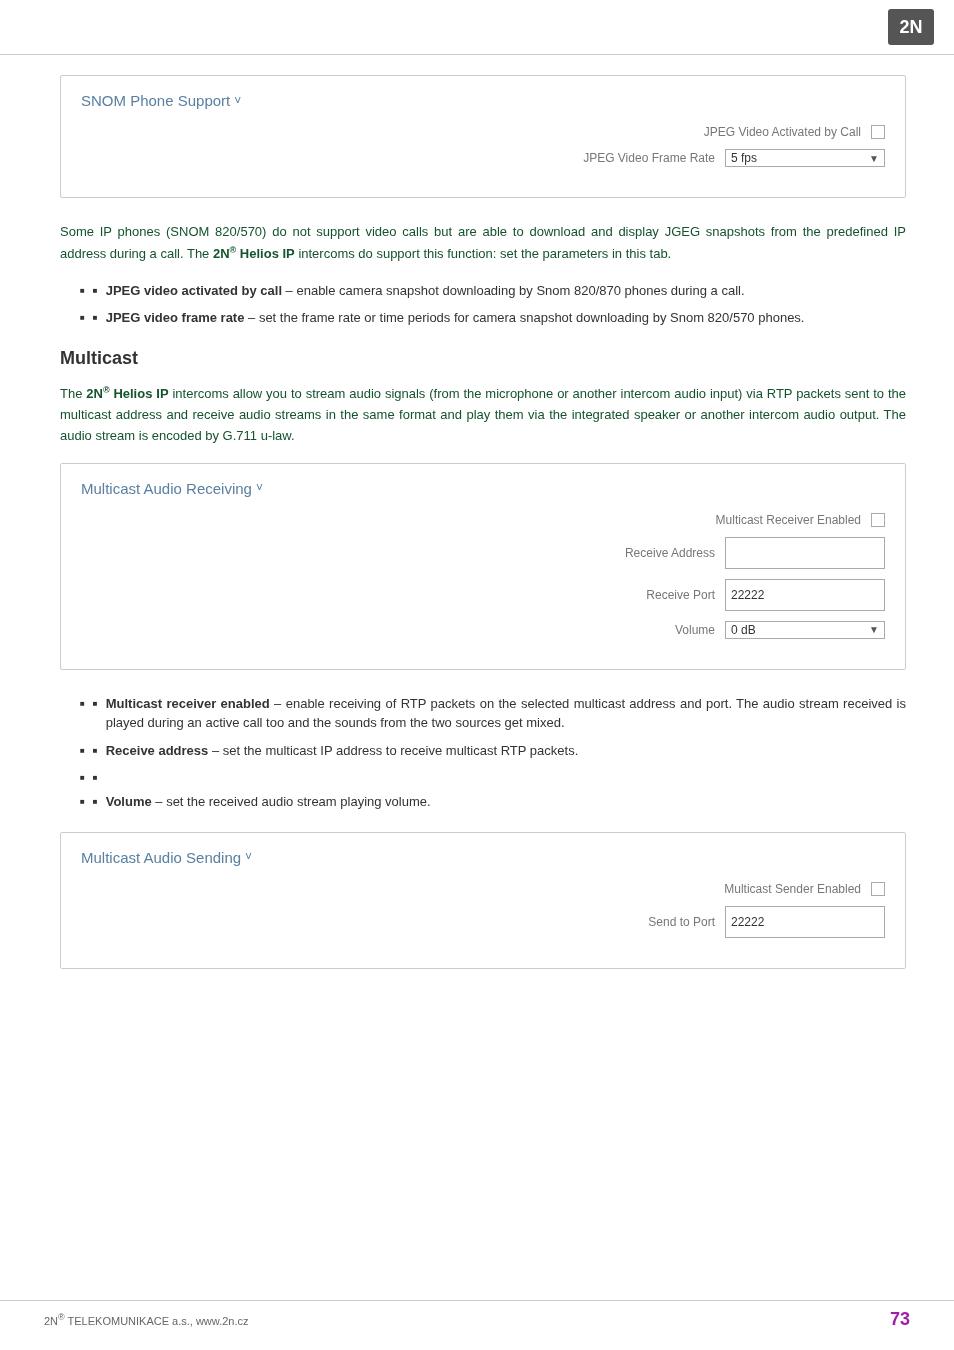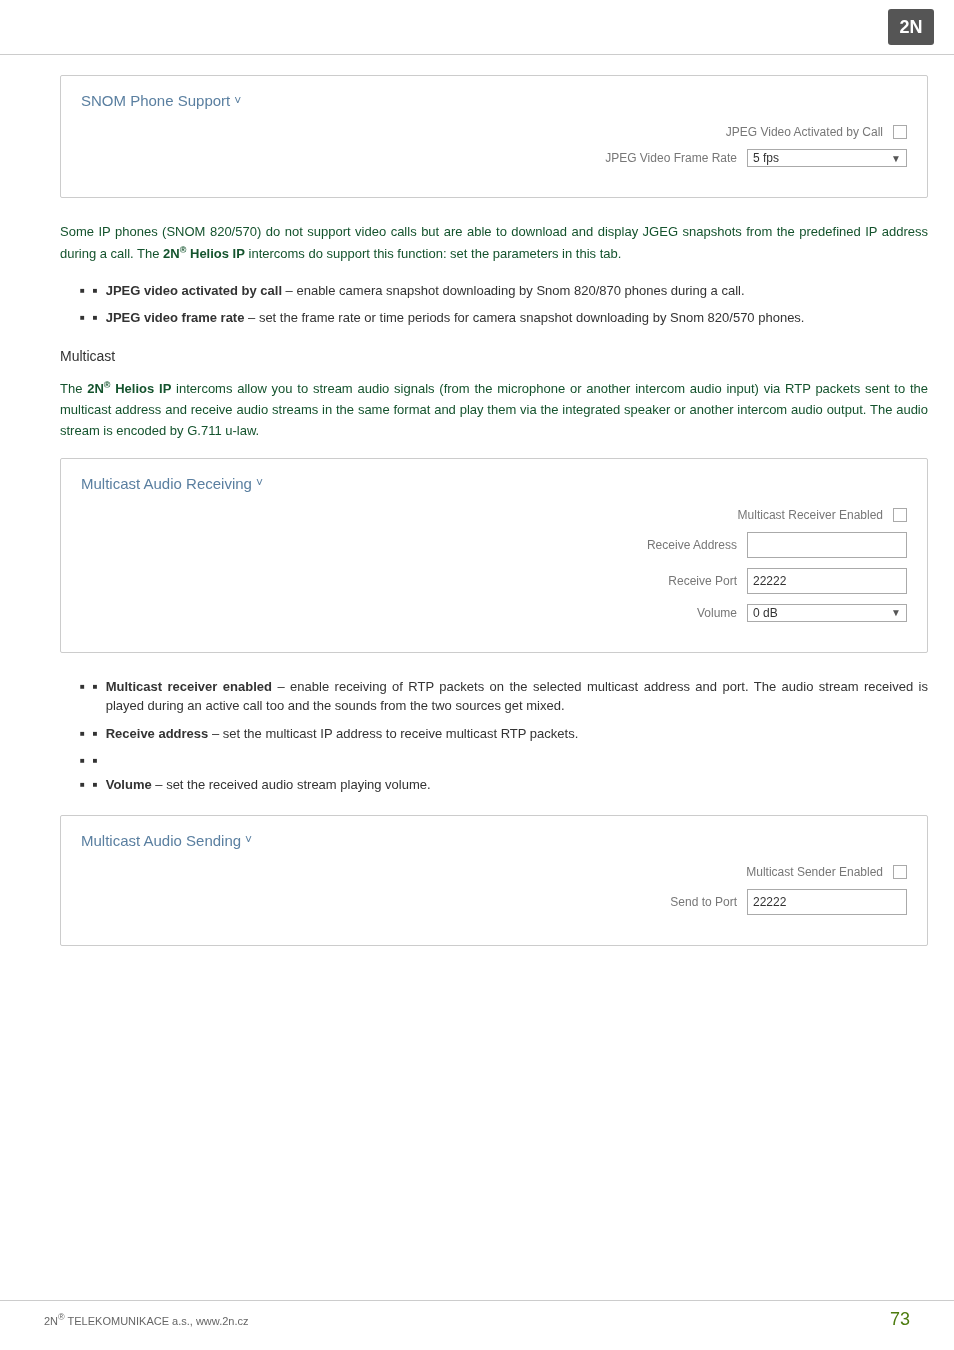--- a/index.html
+++ b/index.html
@@ -41,21 +41,21 @@
       font-size: 18px;
       font-weight: bold;
       display: flex;
       align-items: center;
       justify-content: center;
       border-radius: 3px;
     }
 
     
     .content {
-      padding: 20px 26px 40px 60px;
+      padding: 20px 48px 40px 60px;
     }
 
     
     .config-box {
       border: 1px solid #ccc;
       border-radius: 2px;
       padding: 16px 20px 20px 20px;
       margin-bottom: 24px;
     }
 
@@ -97,21 +97,21 @@
       flex-shrink: 0;
     }
 
     .form-input {
       border: 1px solid #aaa;
       padding: 2px 5px;
       font-size: 12px;
       color: #333;
       background: #fff;
       width: 160px;
-      height: 26px;
+      height: 32px;
     }
 
     .form-select {
       border: 1px solid #aaa;
       padding: 2px 5px;
       font-size: 12px;
       color: #333;
       background: #fff;
       width: 160px;
       height: 18px;
@@ -154,22 +154,22 @@
       content: "■";
       color: #333;
       margin-right: 8px;
       font-size: 8px;
       margin-top: 4px;
       flex-shrink: 0;
     }
 
     
     .section-heading {
-      font-weight: normal;
-      font-size: 14px;
+      font-weight: bold;
+      font-size: 18px;
       margin-bottom: 14px;
       color: #333;
     }
 
     
     .footer {
       position: absolute;
       bottom: 20px;
       left: 0;
       right: 0;
@@ -181,22 +181,22 @@
       padding-top: 8px;
     }
 
     .footer-left {
       font-size: 11px;
       color: #666;
     }
 
     .footer-right {
       font-size: 18px;
-      font-weight: normal;
-      color: #4d7c0f;
+      font-weight: bold;
+      color: #a21caf;
     }
 
     sup {
       font-size: 9px;
     }
   </style>
 </head>
 <body>
 
 <div class="page-container">

